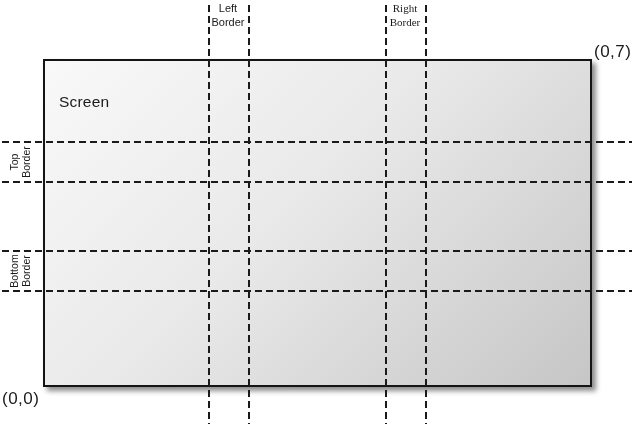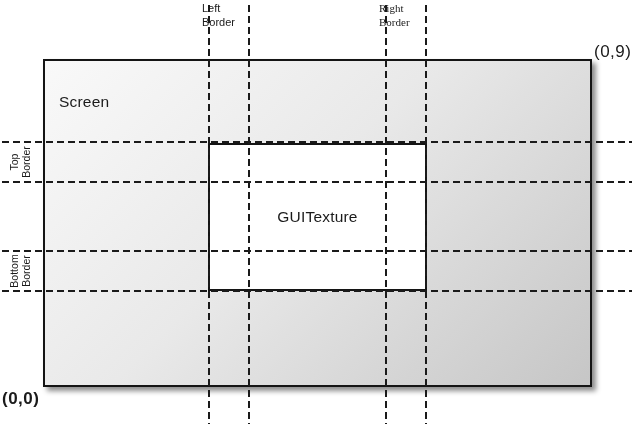--- a/index.html
+++ b/index.html
@@ -77,21 +77,21 @@
   .v-right-outer { left: 425px; }
   .h-top-outer    { top: 141px; }
   .h-top-inner    { top: 181px; }
   .h-bottom-inner { top: 250px; }
   .h-bottom-outer { top: 290px; }
   
   .top-pair-label {
     position: absolute;
     top: 1px;
     width: 52px;
-    text-align: left;
+    text-align: center;
     font-size: 11px;
     line-height: 1.3;
     z-index: 4;
     background: transparent;
   }
   .label-left-border  { left: 202px; }
   .label-right-border { left: 379px; font-family: Liberation Serif, serif; }
   .side-pair-label {
     position: absolute;
     width: 40px;
@@ -108,34 +108,31 @@
   .label-top-border    { left: 0px; top: 145px; }
   .label-bottom-border { left: 0px; top: 254px; }
   .pair-line { display: block; }
   .coord {
     position: absolute;
     font-size: 17px;
     z-index: 4;
     letter-spacing: 0.5px;
   }
   .coord-tr { left: 594px; top: 42px; }
-  .coord-bl { left: 2px;  top: 389px; font-weight: bold; }
+  .coord-bl { left: 2px;  top: 389px; }
 </style>
 </head>
 <body>
 
 <div class="canvas">
 
   <div class="screen">
     <div class="screen-label">Screen</div>
   </div>
 
-  <div class="texture">
-    <span class="texture-label">GUITexture</span>
-  </div>
 
   <div class="vline v-left-outer"></div>
   <div class="vline v-left-inner"></div>
   <div class="vline v-right-inner"></div>
   <div class="vline v-right-outer"></div>
 
   <div class="hline h-top-outer"></div>
   <div class="hline h-top-inner"></div>
   <div class="hline h-bottom-inner"></div>
   <div class="hline h-bottom-outer"></div>
@@ -155,16 +152,16 @@
       <span class="pair-line">Border</span>
     </span>
   </div>
   <div class="side-pair-label label-bottom-border">
     <span>
       <span class="pair-line">Bottom</span>
       <span class="pair-line">Border</span>
     </span>
   </div>
 
-  <div class="coord coord-tr">(0,9)</div>
+  <div class="coord coord-tr">(0,7)</div>
   <div class="coord coord-bl">(0,0)</div>
 
 </div>
 
 </body></html>

